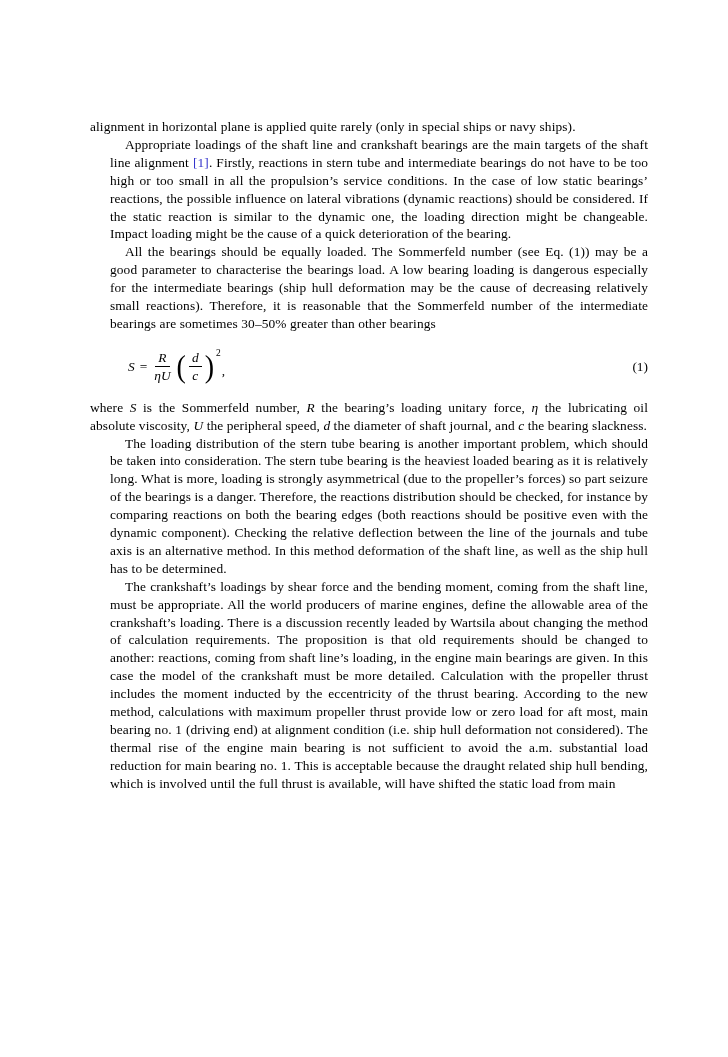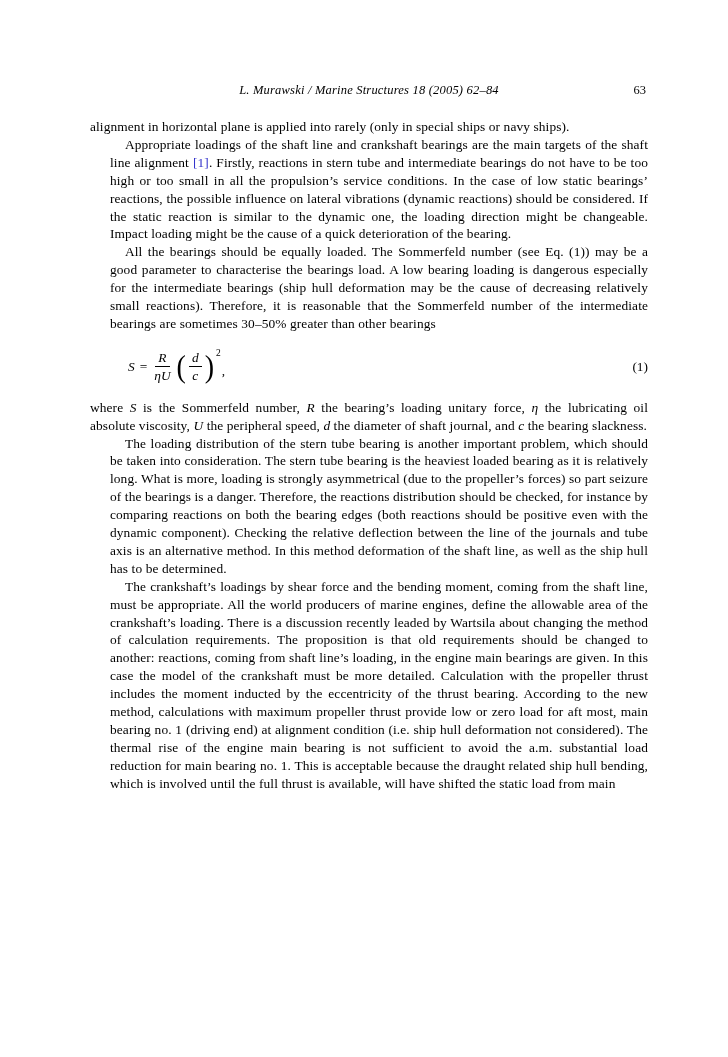--- a/index.html
+++ b/index.html
@@ -111,29 +111,25 @@
     align-self: center;
     padding-top: 8px;
   }
   .equation-number { font-size: 13.4px; }
 </style>
 </head>
 <body>
 
 <div class="page">
 
-  <div class="running-header">
-    <span class="running-head">L. Murawski / Marine Structures 18 (2005) 62–84</span>
-    <span class="page-number">63</span>
-  </div>
 
   <div class="article-body">
 
     <div>
-        <p class="para"><span>alignment in horizontal plane is applied into rarely (only in special ships or navy ships).</span></p>
+        <p class="para"><span>alignment in horizontal plane is applied quite rarely (only in special ships or navy ships).</span></p>
         <p class="para indent"><span>Appropriate loadings of the shaft line and crankshaft bearings are the main targets of the shaft line alignment </span><a class="cite-link" href="#">[1]</a><span>. Firstly, reactions in stern tube and intermediate bearings do not have to be too high or too small in all the propulsion’s service conditions. In the case of low static bearings’ reactions, the possible influence on lateral vibrations (dynamic reactions) should be considered. If the static reaction is similar to the dynamic one, the loading direction might be changeable. Impact loading might be the cause of a quick deterioration of the bearing.</span></p>
         <p class="para indent"><span>All the bearings should be equally loaded. The Sommerfeld number (see Eq. (1)) may be a good parameter to characterise the bearings load. A low bearing loading is dangerous especially for the intermediate bearings (ship hull deformation may be the cause of decreasing relatively small reactions). Therefore, it is reasonable that the Sommerfeld number of the intermediate bearings are sometimes 30–50% greater than other bearings</span></p>
       </div>
 
     <div class="equation-row">
       <div class="equation-content">
         <span class="eq-var">S</span>
         <span class="eq-op">=</span>
         <span class="frac">
           <span class="num eq-var">R</span>

